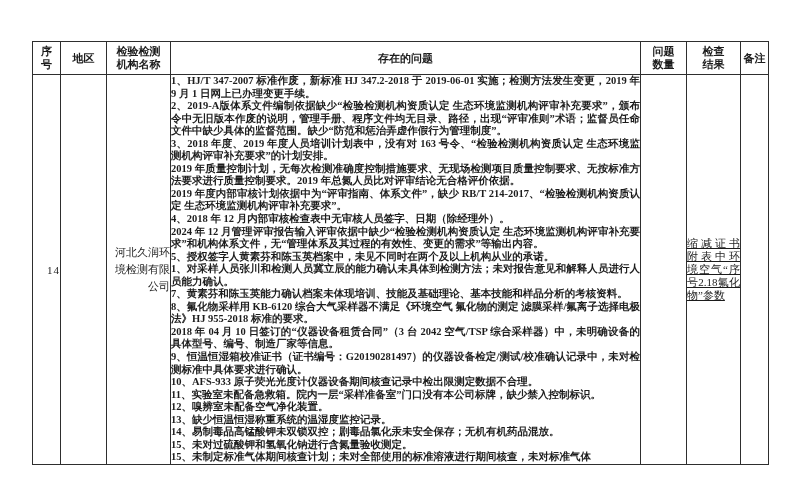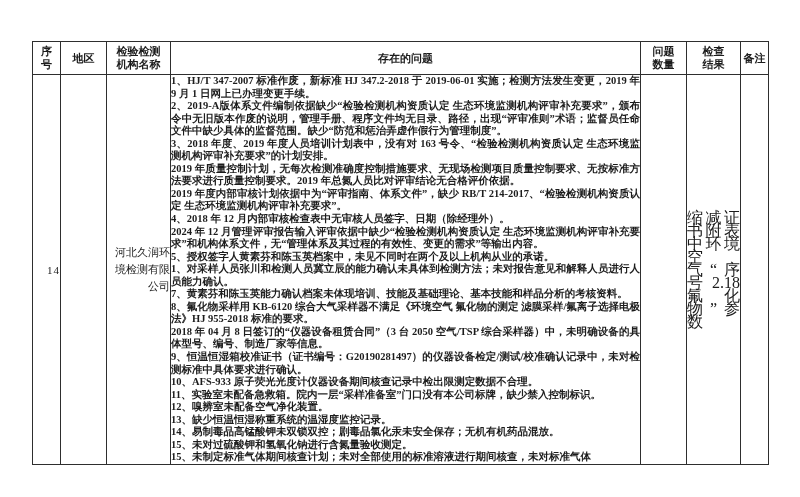--- a/index.html
+++ b/index.html
@@ -66,26 +66,27 @@
     line-height: 12.55px;
     text-align: justify;
     text-justify: inter-ideograph;
     word-break: break-all;
   }
   td.cell-count, td.cell-remark {
     vertical-align: middle;
   }
   td.cell-result {
     vertical-align: middle;
-    font-size: 16px;
+    font-size: 11px;
     line-height: 13px;
     padding: 0 4px;
     text-align: justify;
     text-justify: inter-ideograph;
     word-break: break-all;
+    text-decoration: underline;
   }
 </style>
 </head>
 <body>
 
 <div class="page">
   <table class="doc">
     <colgroup>
       <col style="width:28px">
       <col style="width:46px">
@@ -121,21 +122,21 @@
               <div class="para">2、2019-A版体系文件编制依据缺少“检验检测机构资质认定 生态环境监测机构评审补充要求”，颁布令中无旧版本作废的说明，管理手册、程序文件均无目录、路径，出现“评审准则”术语；监督员任命文件中缺少具体的监督范围。缺少“防范和惩治弄虚作假行为管理制度”。</div>
               <div class="para">3、2018 年度、2019 年度人员培训计划表中，没有对 163 号令、“检验检测机构资质认定 生态环境监测机构评审补充要求”的计划安排。</div>
               <div class="para">2019 年质量控制计划，无每次检测准确度控制措施要求、无现场检测项目质量控制要求、无按标准方法要求进行质量控制要求。2019 年总氮人员比对评审结论无合格评价依据。</div>
               <div class="para">2019 年度内部审核计划依据中为“评审指南、体系文件”，缺少 RB/T 214-2017、“检验检测机构资质认定 生态环境监测机构评审补充要求”。</div>
               <div class="para">4、2018 年 12 月内部审核检查表中无审核人员签字、日期（除经理外）。</div>
               <div class="para">2024 年 12 月管理评审报告输入评审依据中缺少“检验检测机构资质认定 生态环境监测机构评审补充要求”和机构体系文件，无“管理体系及其过程的有效性、变更的需求”等输出内容。</div>
               <div class="para">5、授权签字人黄素芬和陈玉英档案中，未见不同时在两个及以上机构从业的承诺。</div>
               <div class="para">1、对采样人员张川和检测人员冀立辰的能力确认未具体到检测方法；未对报告意见和解释人员进行人员能力确认。</div>
               <div class="para">7、黄素芬和陈玉英能力确认档案未体现培训、技能及基础理论、基本技能和样品分析的考核资料。</div>
               <div class="para">8、氟化物采样用 KB-6120 综合大气采样器不满足《环境空气 氟化物的测定 滤膜采样/氟离子选择电极法》HJ 955-2018 标准的要求。</div>
-              <div class="para">2018 年 04 月 8 日签订的“仪器设备租赁合同”（3 台 2050 空气/TSP 综合采样器）中，未明确设备的具体型号、编号、制造厂家等信息。</div>
+              <div class="para">2018 年 04 月 10 日签订的“仪器设备租赁合同”（3 台 2042 空气/TSP 综合采样器）中，未明确设备的具体型号、编号、制造厂家等信息。</div>
               <div class="para">9、恒温恒湿箱校准证书（证书编号：G20190281497）的仪器设备检定/测试/校准确认记录中，未对检测标准中具体要求进行确认。</div>
               <div class="para">10、AFS-933 原子荧光光度计仪器设备期间核查记录中检出限测定数据不合理。</div>
               <div class="para">11、实验室未配备急救箱。院内一层“采样准备室”门口没有本公司标牌，缺少禁入控制标识。</div>
               <div class="para">12、嗅辨室未配备空气净化装置。</div>
               <div class="para">13、缺少恒温恒湿称重系统的温湿度监控记录。</div>
               <div class="para">14、易制毒品高锰酸钾未双锁双控；剧毒品氯化汞未安全保存；无机有机药品混放。</div>
               <div class="para">15、未对过硫酸钾和氢氧化钠进行含氮量验收测定。</div>
               <div class="para">15、未制定标准气体期间核查计划；未对全部使用的标准溶液进行期间核查，未对标准气体</div>
             </div>
         </td>

